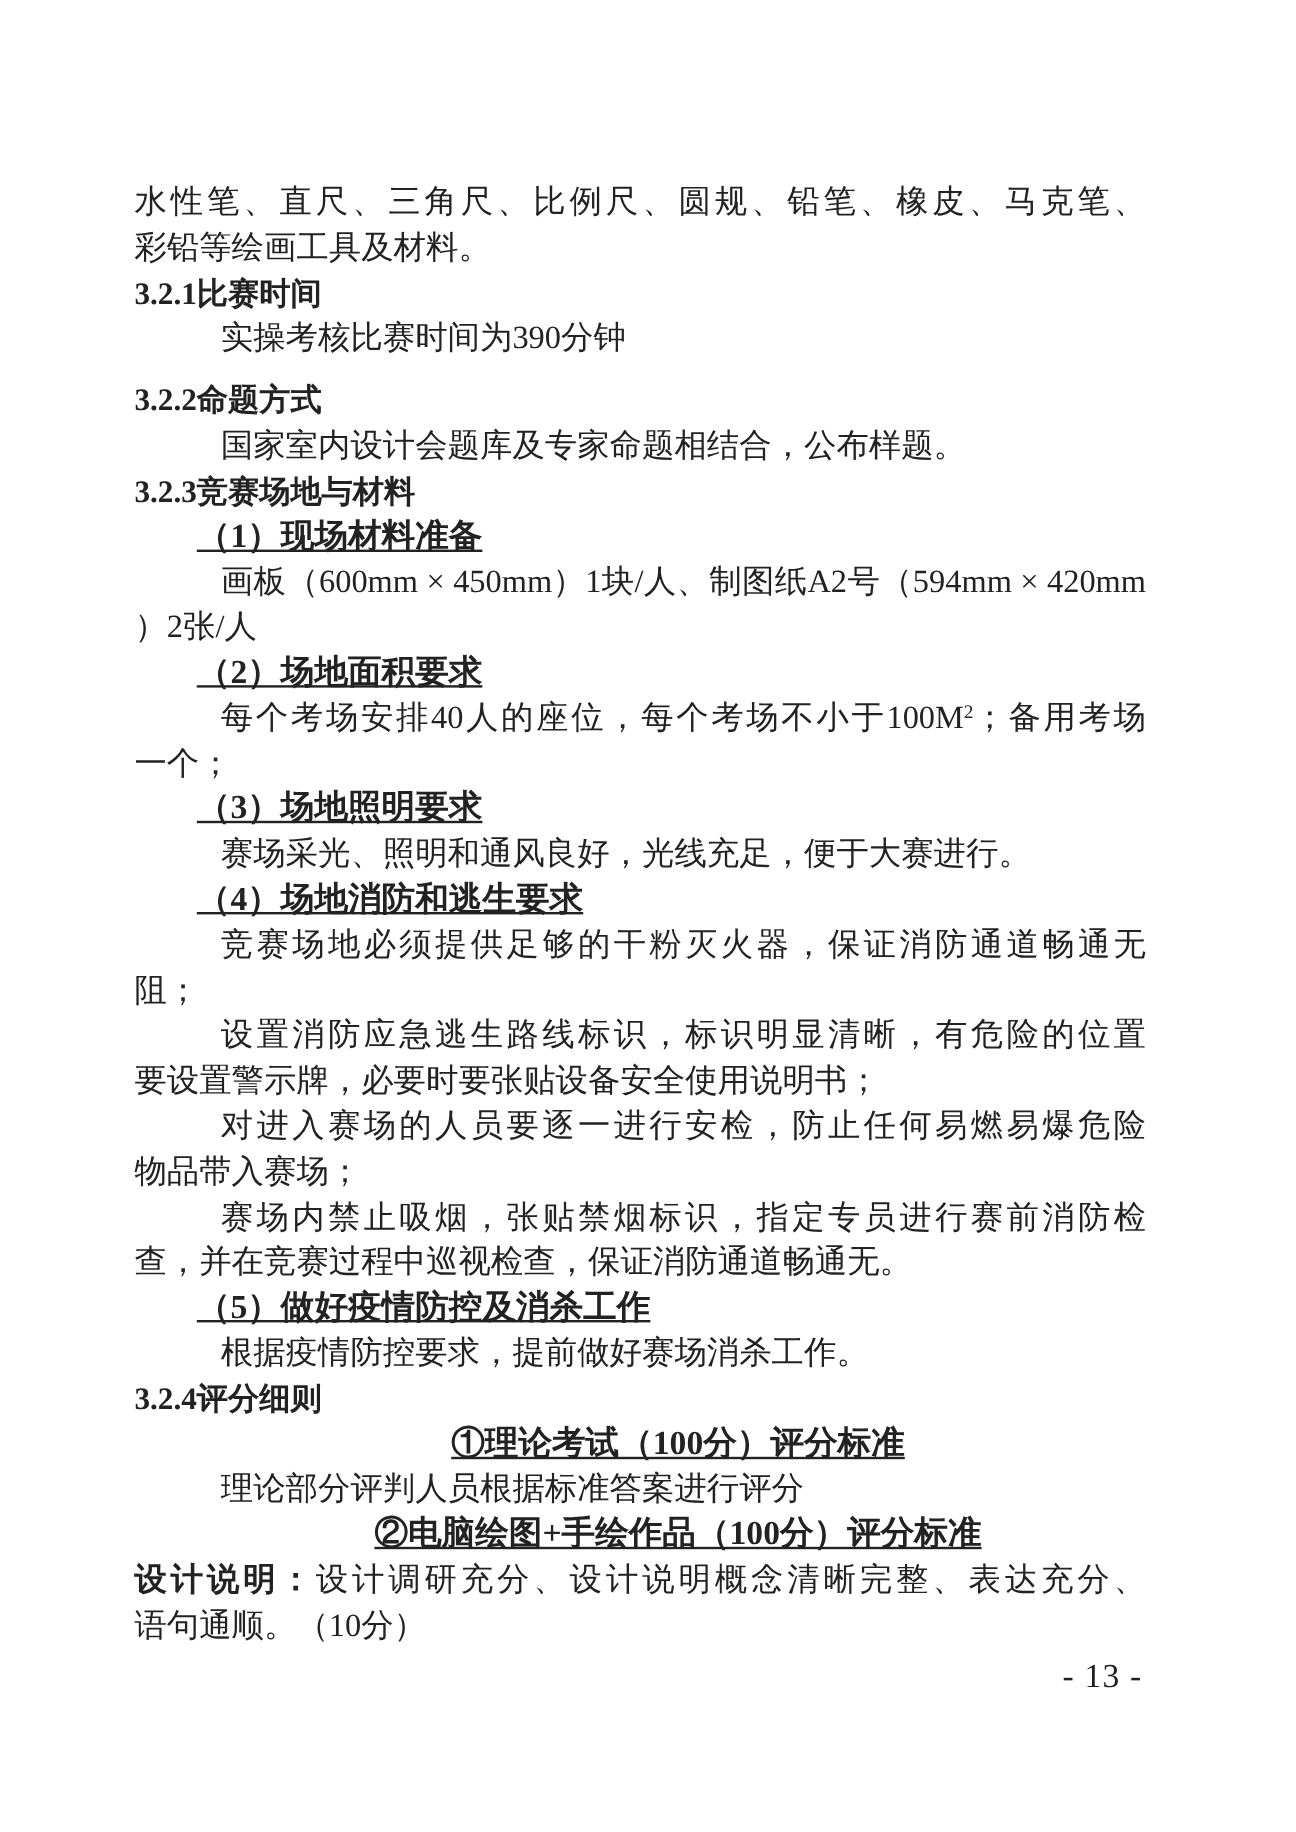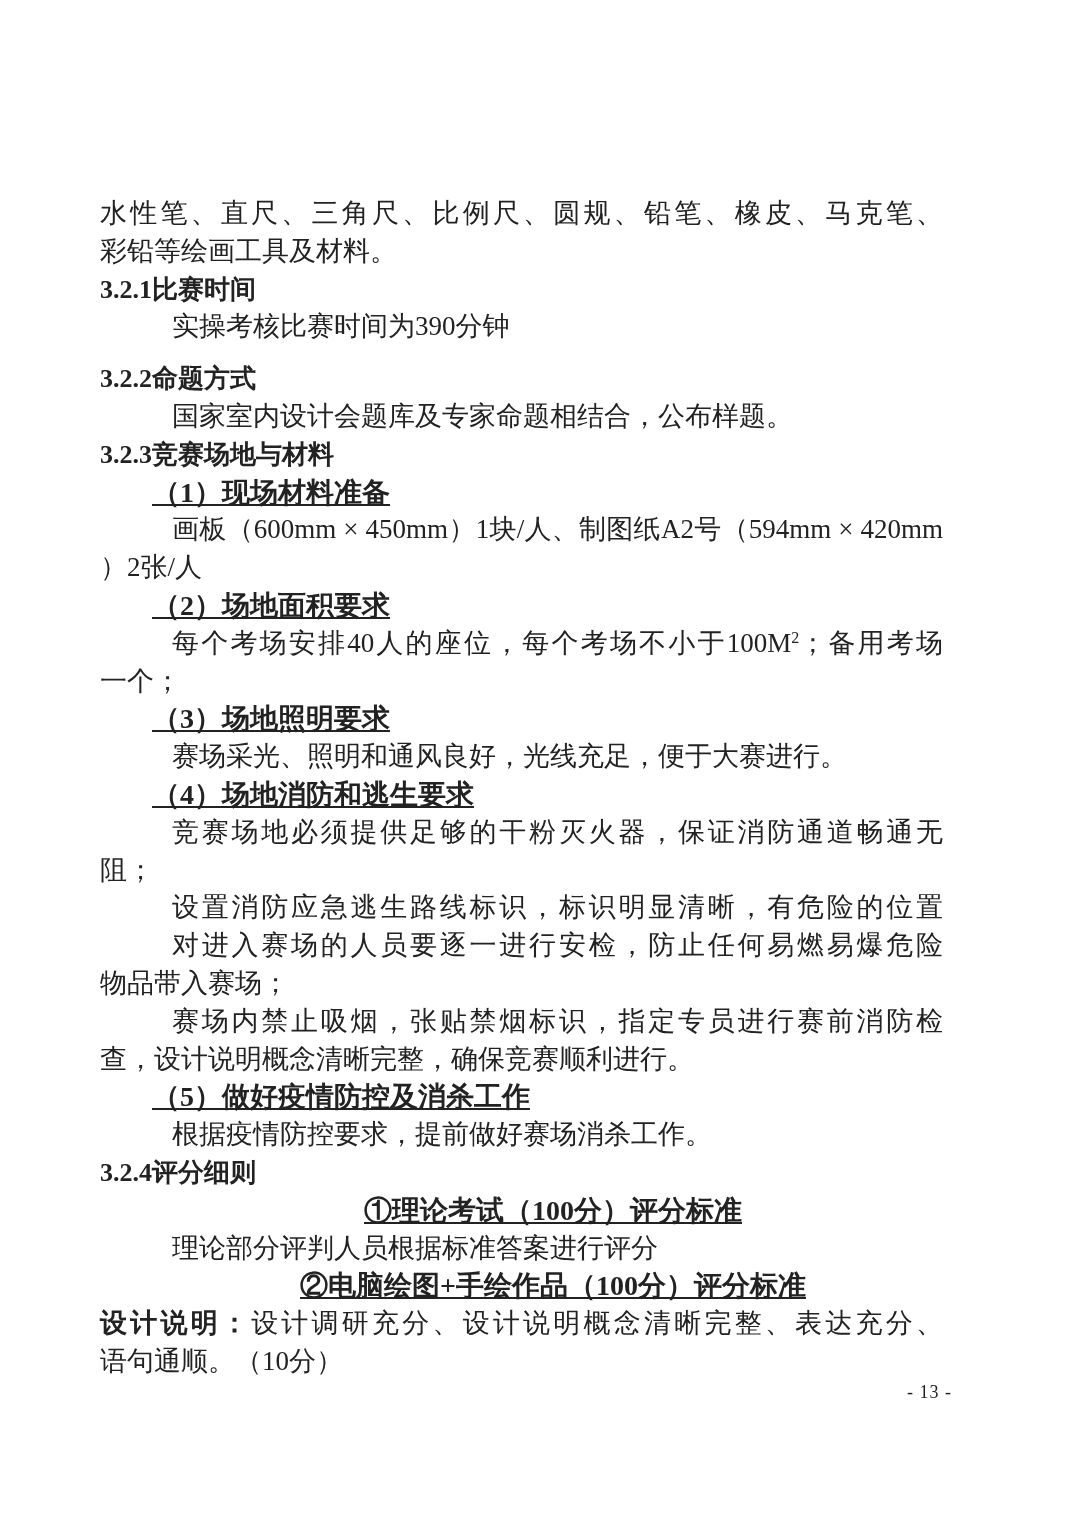--- a/index.html
+++ b/index.html
@@ -11,26 +11,25 @@
     position: relative;
     width: 1080px;
     height: 1527px;
     background: #ffffff;
     font-family: "Liberation Serif", "DejaVu Serif", serif;
     color: #222222;
     overflow: hidden;
   }
   .content {
     position: absolute;
-    left: 100px;
+    left: 112px;
     top: 150px;
     width: 843px;
     font-size: 27px;
     line-height: 37.8px;
-    margin-top: 45px;
   }
   .ln {
     min-height: 37.8px;
   }
   
   .hd {
     font-weight: 700;
     font-size: 26px;
   }
   
@@ -52,21 +51,21 @@
   .sup {
     font-size: 16px;
     line-height: 0;
     position: relative;
     top: -0.55em;
   }
   .pageno {
     position: absolute;
     right: 128px;
     top: 1382px;
-    font-size: 18px;
+    font-size: 28px;
     color: #1f1f1f;
     letter-spacing: 1px;
   }
 </style>
 </head>
 <body>
 
 <div class="page">
   <div class="content">
 
@@ -91,24 +90,25 @@
     </div>
     <div class="ln">一个；</div>
 
     <div class="ln sh ind-item">（3）场地照明要求</div>
     <div class="ln ind-para">赛场采光、照明和通风良好，光线充足，便于大赛进行。</div>
 
     <div class="ln sh ind-item">（4）场地消防和逃生要求</div>
     <div class="ln ind-para jf">竞赛场地必须提供足够的干粉灭火器，保证消防通道畅通无</div>
     <div class="ln">阻；</div>
     <div class="ln ind-para jf">设置消防应急逃生路线标识，标识明显清晰，有危险的位置</div>
+    <div class="ln">要设置警示牌，必要时要张贴设备安全使用说明书；</div>
     <div class="ln ind-para jf">对进入赛场的人员要逐一进行安检，防止任何易燃易爆危险</div>
     <div class="ln">物品带入赛场；</div>
     <div class="ln ind-para jf">赛场内禁止吸烟，张贴禁烟标识，指定专员进行赛前消防检</div>
-    <div class="ln">查，设计说明概念清晰完整，确保竞赛顺利进行。</div>
+    <div class="ln">查，并在竞赛过程中巡视检查，保证消防通道畅通无。</div>
 
     <div class="ln sh ind-item">（5）做好疫情防控及消杀工作</div>
     <div class="ln ind-para">根据疫情防控要求，提前做好赛场消杀工作。</div>
 
     <div class="ln hd">3.2.4评分细则</div>
     <div class="ln sh ind-circ">①理论考试（100分）评分标准</div>
     <div class="ln ind-para">理论部分评判人员根据标准答案进行评分</div>
     <div class="ln sh ind-circ">②电脑绘图+手绘作品（100分）评分标准</div>
 
     <div class="ln jf">

